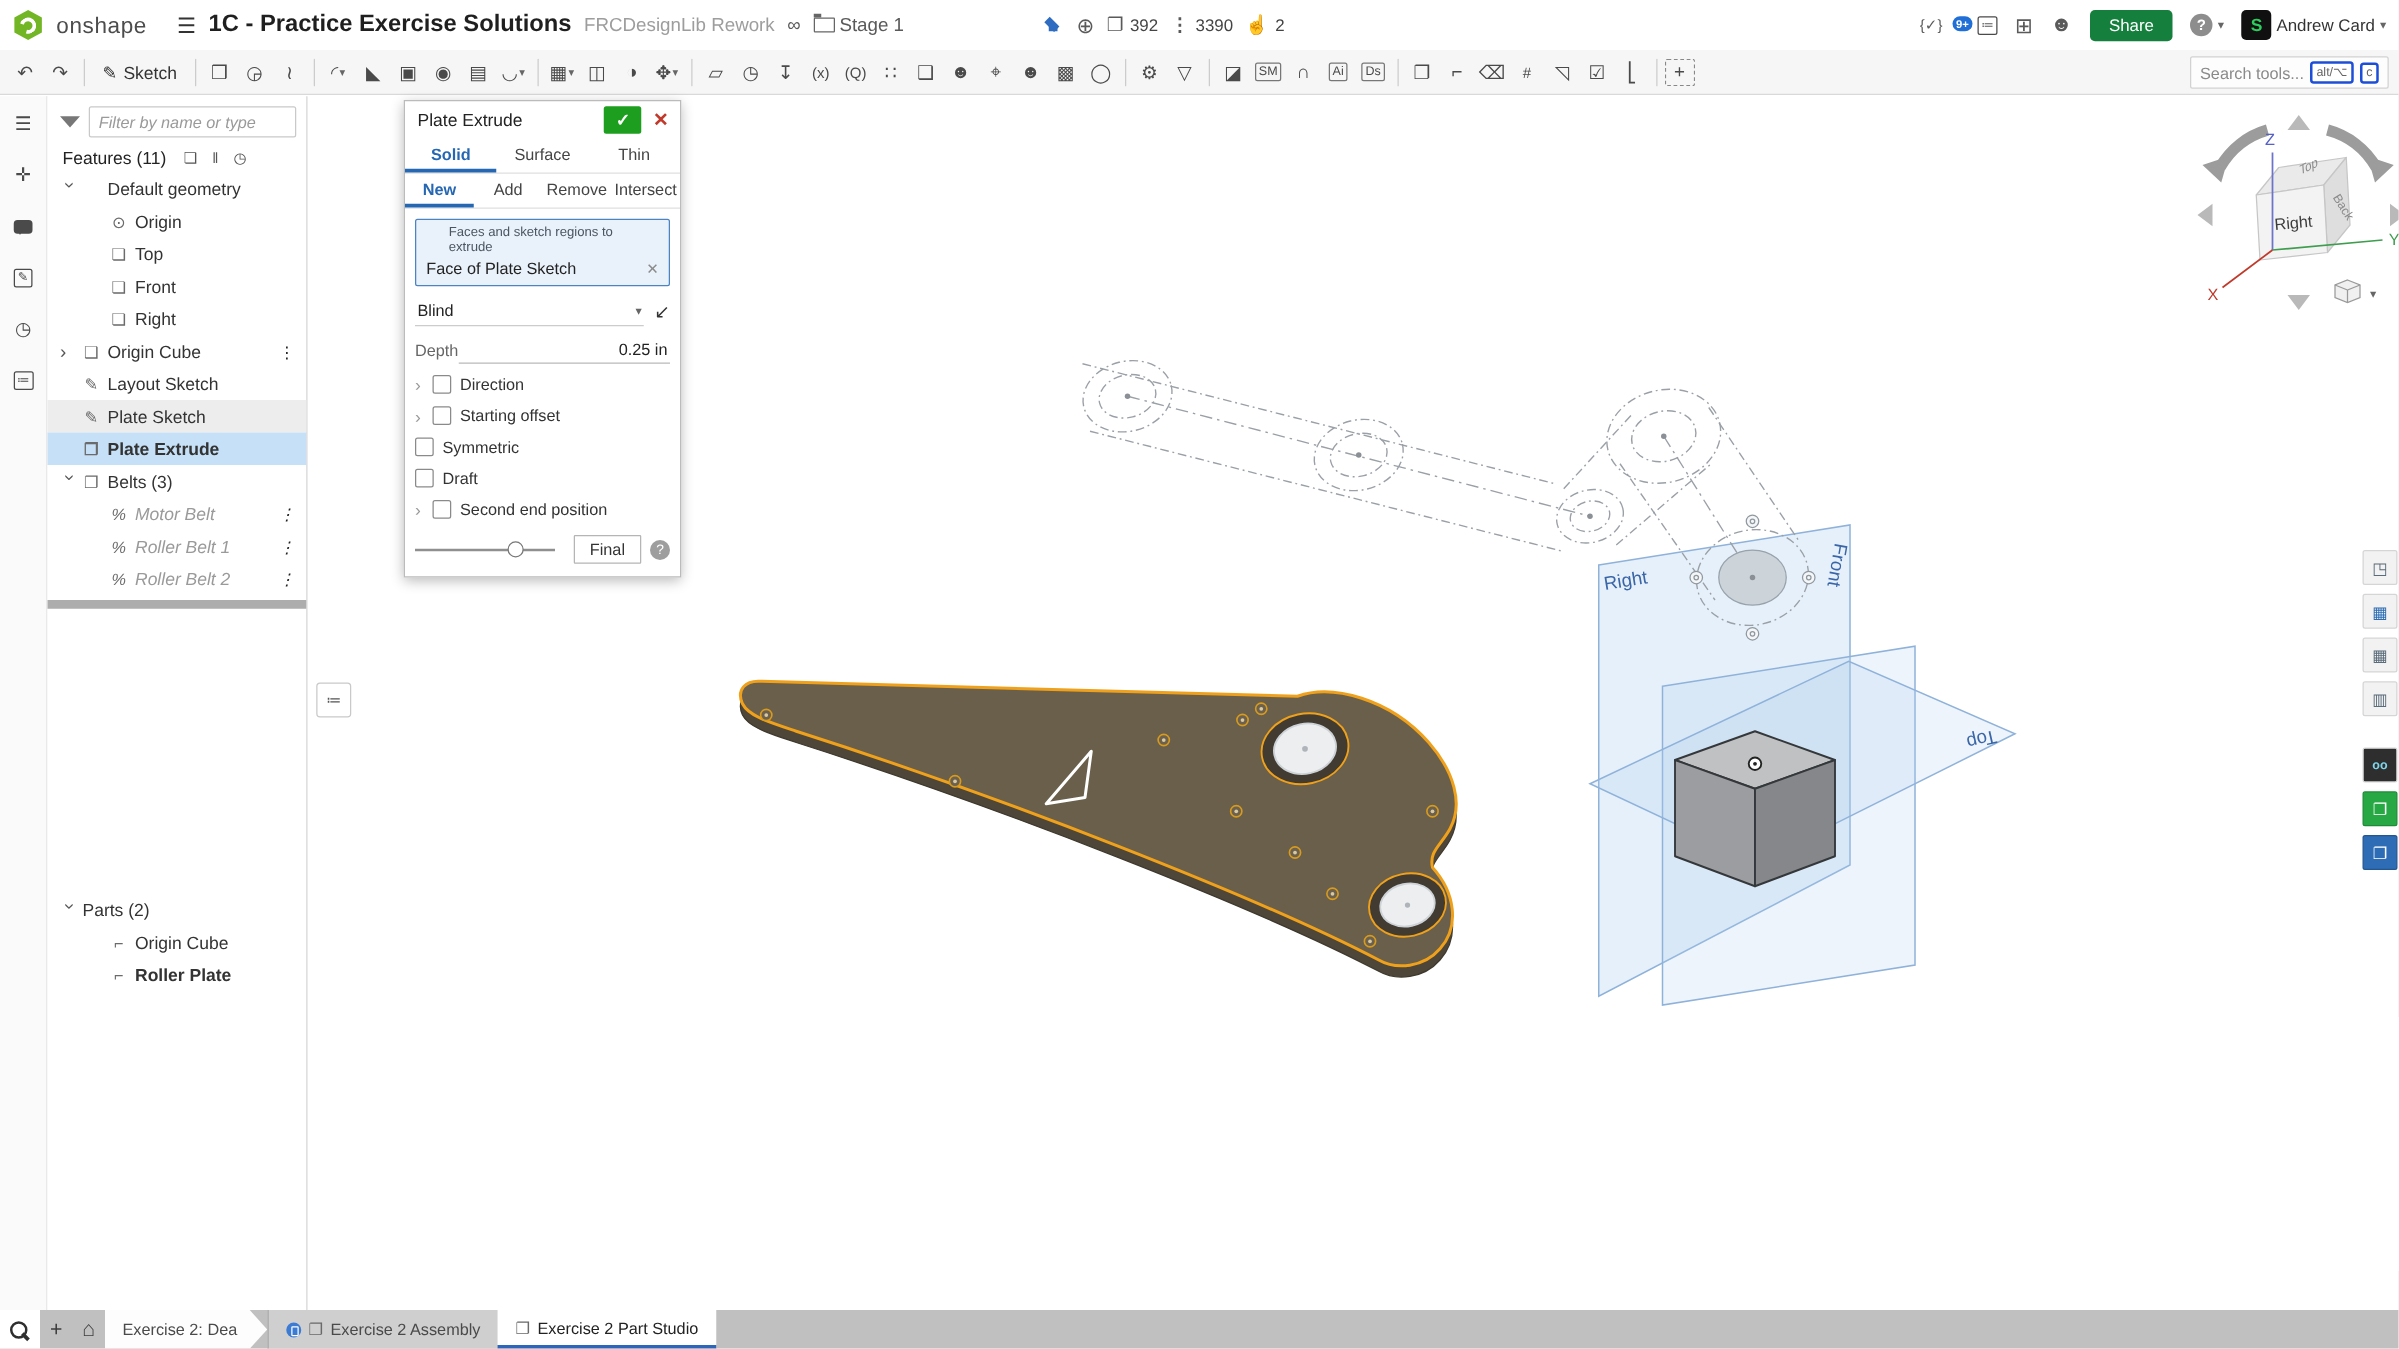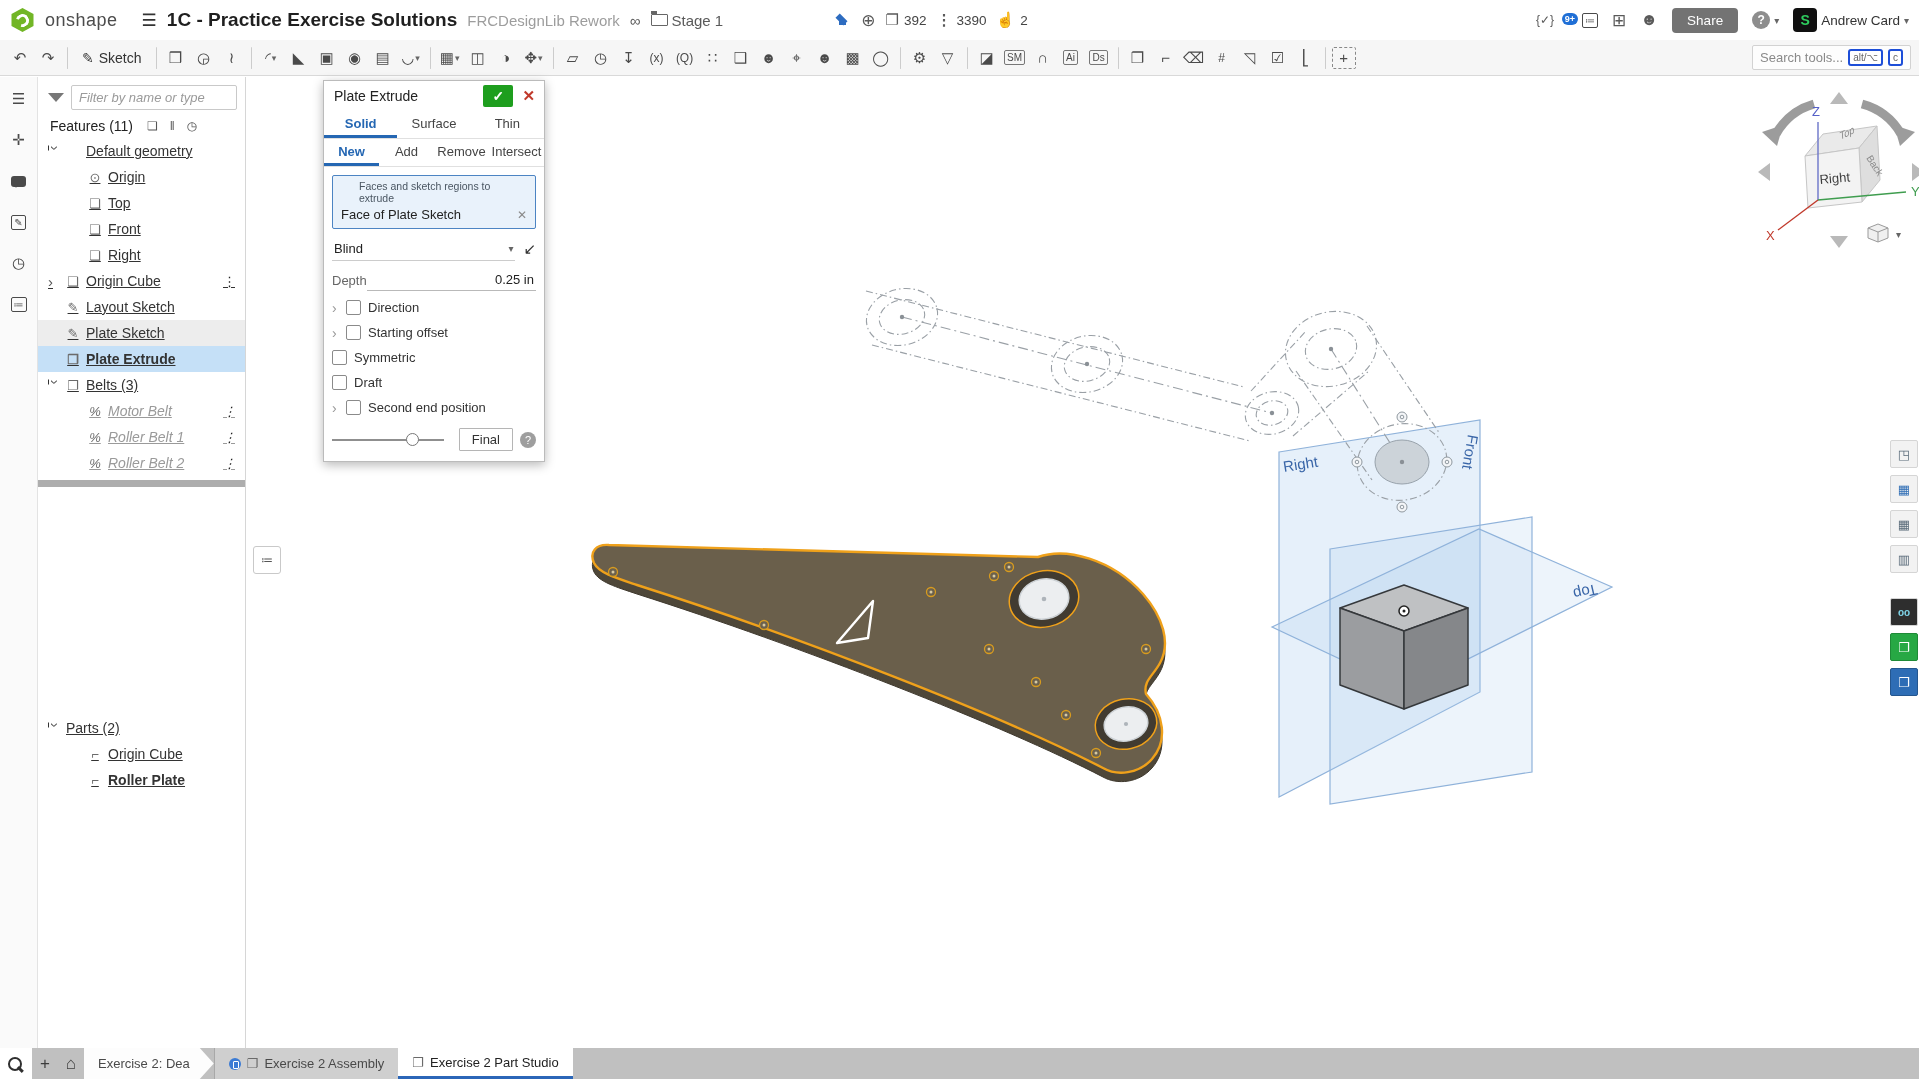--- a/index.html
+++ b/index.html
@@ -26,21 +26,21 @@
   .cap{position:relative;width:18px;height:13px;}
   .cap::before{content:"";position:absolute;left:3px;top:0;width:11px;height:11px;background:#2d6cc0;
        transform:rotate(45deg) scale(1,.55);}
   .cap::after{content:"";position:absolute;left:6px;top:6px;width:7px;height:5px;background:#2d6cc0;}
   .tb-right{margin-left:auto;display:flex;align-items:center;gap:14px;}
   .bellwrap{position:relative;}
   .bell{position:relative;width:13px;height:12px;background:#3f3f3f;border-radius:7px 7px 2px 2px;}
   .bell::after{content:"";position:absolute;left:4px;bottom:-3px;width:5px;height:3px;background:#3f3f3f;border-radius:50%;}
   .badge{position:absolute;top:-7px;right:-10px;background:#1f6fd6;color:#fff;font-size:9px;
          padding:1px 3px;border-radius:7px;font-weight:bold;}
-  .sharebtn{background:#737373;color:#fff;font-size:13.5px;border:none;border-radius:4px;
+  .sharebtn{background:#15803d;color:#fff;font-size:13.5px;border:none;border-radius:4px;
             padding:5px 15px;cursor:pointer;}
   .helpc{width:18px;height:18px;border-radius:50%;background:#8d8d8d;color:#fff;font-size:12px;
          display:flex;align-items:center;justify-content:center;font-weight:bold;}
   .caret{font-size:10px;color:#666;}
   .avatar{width:24px;height:24px;background:#101010;border-radius:4px;color:#2ecc5e;font-weight:bold;
           display:flex;align-items:center;justify-content:center;font-size:14px;}
   .uname{font-size:13.5px;color:#333;}
   
   .toolbar{position:absolute;left:0;top:40px;width:100%;height:36px;background:#f6f6f6;z-index:6;
            border-bottom:1px solid #d9d9d9;display:flex;align-items:center;padding:0 6px;box-sizing:border-box;}
@@ -76,21 +76,21 @@
   .filterrow{display:flex;align-items:center;gap:7px;padding:8px 8px 6px 10px;}
   .funnel{width:0;height:0;border-left:8px solid transparent;border-right:8px solid transparent;
           border-top:9px solid #777;position:relative;}
   .filterinput{flex:1;border:1px solid #c9c9c9;border-radius:2px;font-size:13px;padding:4px 7px;
                font-style:italic;color:#555;font-family:"Liberation Sans",sans-serif;width:100px;}
   .filterinput::placeholder{color:#9a9a9a;font-style:italic;}
   .featheader{display:flex;align-items:center;padding:2px 8px 4px 12px;font-size:14px;color:#222;text-align:right;}
   .fh-icons{margin-left:14px;display:flex;gap:12px;}
   .fh-ic{font-size:12px;color:#555;cursor:pointer;}
   .tree{font-size:14px;}
-  .trow{display:flex;align-items:center;height:26px;padding-left:10px;cursor:pointer;position:relative;text-decoration:underline;}
+  .trow{display:flex;align-items:center;height:26px;padding-left:10px;cursor:pointer;position:relative;}
   .trow[data-ind="1"]{padding-left:32px;}
   .trow[data-state="selected"]{background:#c5e0f7;font-weight:bold;}
   .trow[data-state="hover"]{background:#ededed;}
   .trow[data-state="suppressed"]{color:#9a9a9a;font-style:italic;}
   .trow[data-state="bold"]{font-weight:bold;}
   .chev{display:inline-block;width:15px;color:#555;font-size:15px;line-height:1;transform-origin:45% 55%;}
   .trow[data-chev="down"] .chev{transform:rotate(90deg);}
   .trow[data-chev="none"] .chev{visibility:hidden;}
   .ticon{width:20px;color:#6b6b6b;font-size:13px;text-align:center;flex:0 0 auto;}
   .tlabel{margin-left:3px;white-space:nowrap;}

